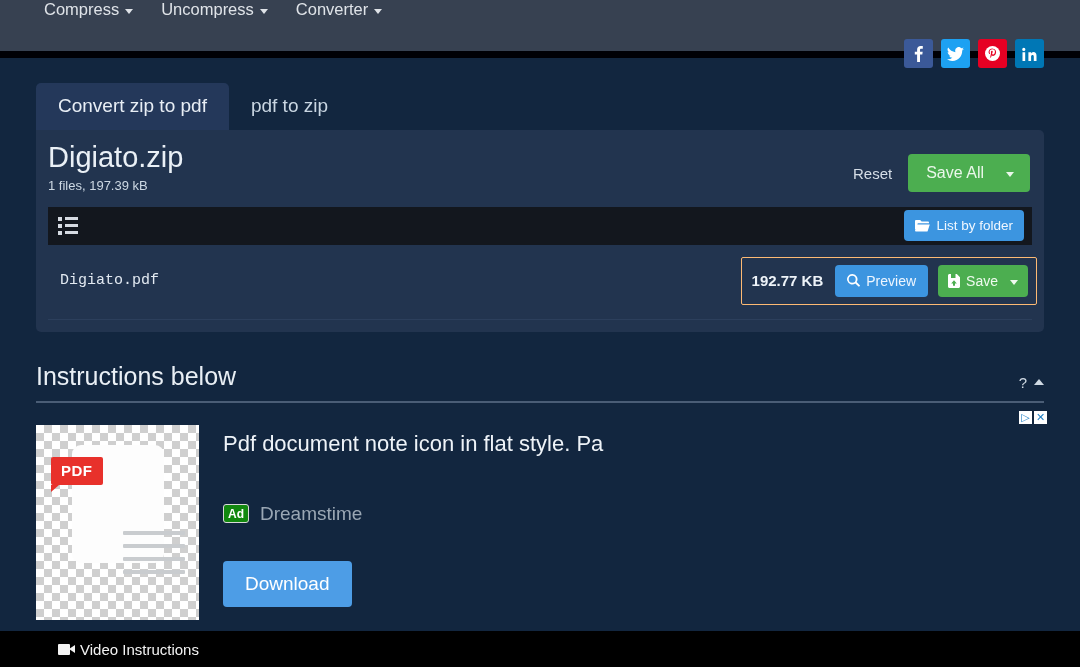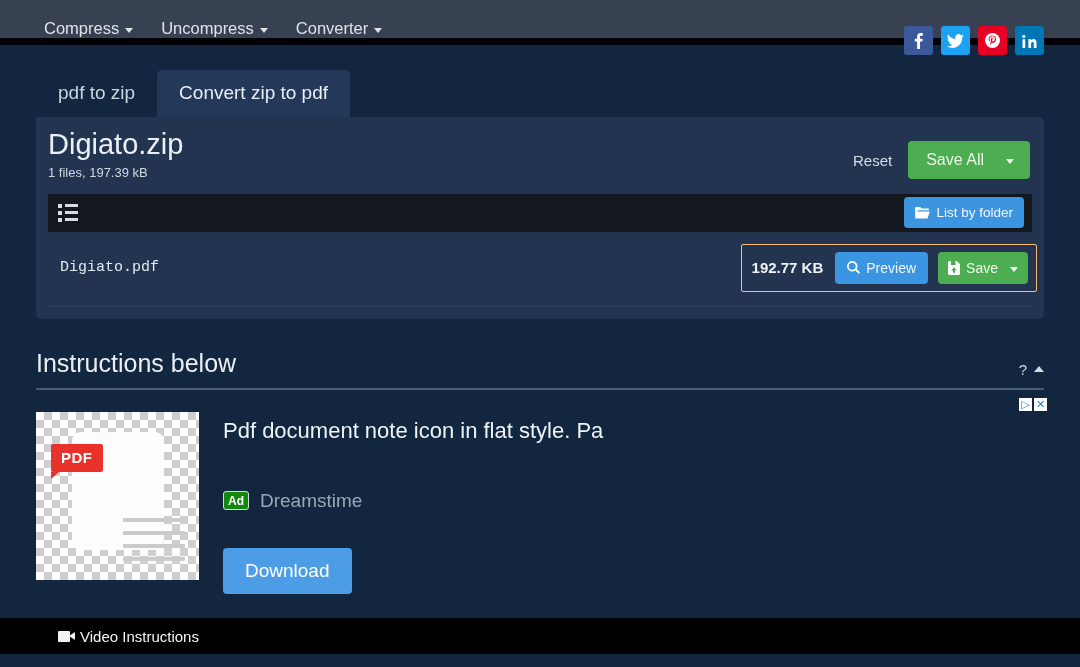--- a/index.html
+++ b/index.html
@@ -5,24 +5,24 @@
   * { box-sizing: border-box; margin: 0; padding: 0; }
   html, body {
     width: 1080px; height: 667px;
     background: #12263f;
     font-family: "Liberation Sans", sans-serif;
     overflow: hidden;
   }
 
   
   .navbar {
-    height: 38px;
+    height: 51px;
     background: #374151;
     display: flex;
-    align-items: flex-end;
+    align-items: flex-start;
     padding-left: 44px;
     gap: 28px;
   }
   .nav-item {
     color: #dfe3e8;
     font-size: 16.5px;
     display: flex;
     align-items: center;
     gap: 6px;
     cursor: pointer;
@@ -164,21 +164,21 @@
     width: 0; height: 0;
     border-left: 5px solid transparent;
     border-right: 5px solid transparent;
     border-bottom: 6px solid currentColor;
     display: inline-block;
   }
 
   
   .ad { margin: 22px 36px 0 36px; display: flex; gap: 24px; position: relative; }
   .ad-thumb {
-    width: 163px; height: 168px;
+    width: 163px; height: 195px;
     background-color: #ffffff;
     background-image:
       linear-gradient(45deg, #cfcfcf 25%, transparent 25%, transparent 75%, #cfcfcf 75%),
       linear-gradient(45deg, #cfcfcf 25%, transparent 25%, transparent 75%, #cfcfcf 75%);
     background-size: 16px 16px;
     background-position: 0 0, 8px 8px;
     position: relative; flex: none; cursor: pointer;
   }
   .pdf-doc {
     position: absolute; left: 36px; top: 20px;
@@ -276,25 +276,25 @@
     <span class="caret-down"></span>
   </div>
 </div>
 <div class="black-strip"></div>
 
 <div class="page">
 
   <div class="card-wrap">
 
     <div class="tabs">
+      <div class="tab active">
+        <span>Convert zip to pdf</span>
+      </div>
       <div class="tab inactive">
         <span>pdf to zip</span>
-      </div>
-      <div class="tab active">
-        <span>Convert zip to pdf</span>
       </div>
 
       <div class="social">
         <div class="soc" style="background:#3b5998">
           <svg width="9" height="17" viewBox="0 0 9 17">
               <path fill="#fff" d="M6 17V9.5h2.3l.4-2.8H6V5c0-.8.2-1.3 1.4-1.3H8.8V1.1C8.5 1.1 7.6 1 6.6 1 4.5 1 3.1 2.3 3.1 4.7v2H.8v2.8h2.3V17H6z"></path>
             </svg>
         </div>
         <div class="soc" style="background:#1da1f2">
           <svg width="17" height="14" viewBox="0 0 17 14">

